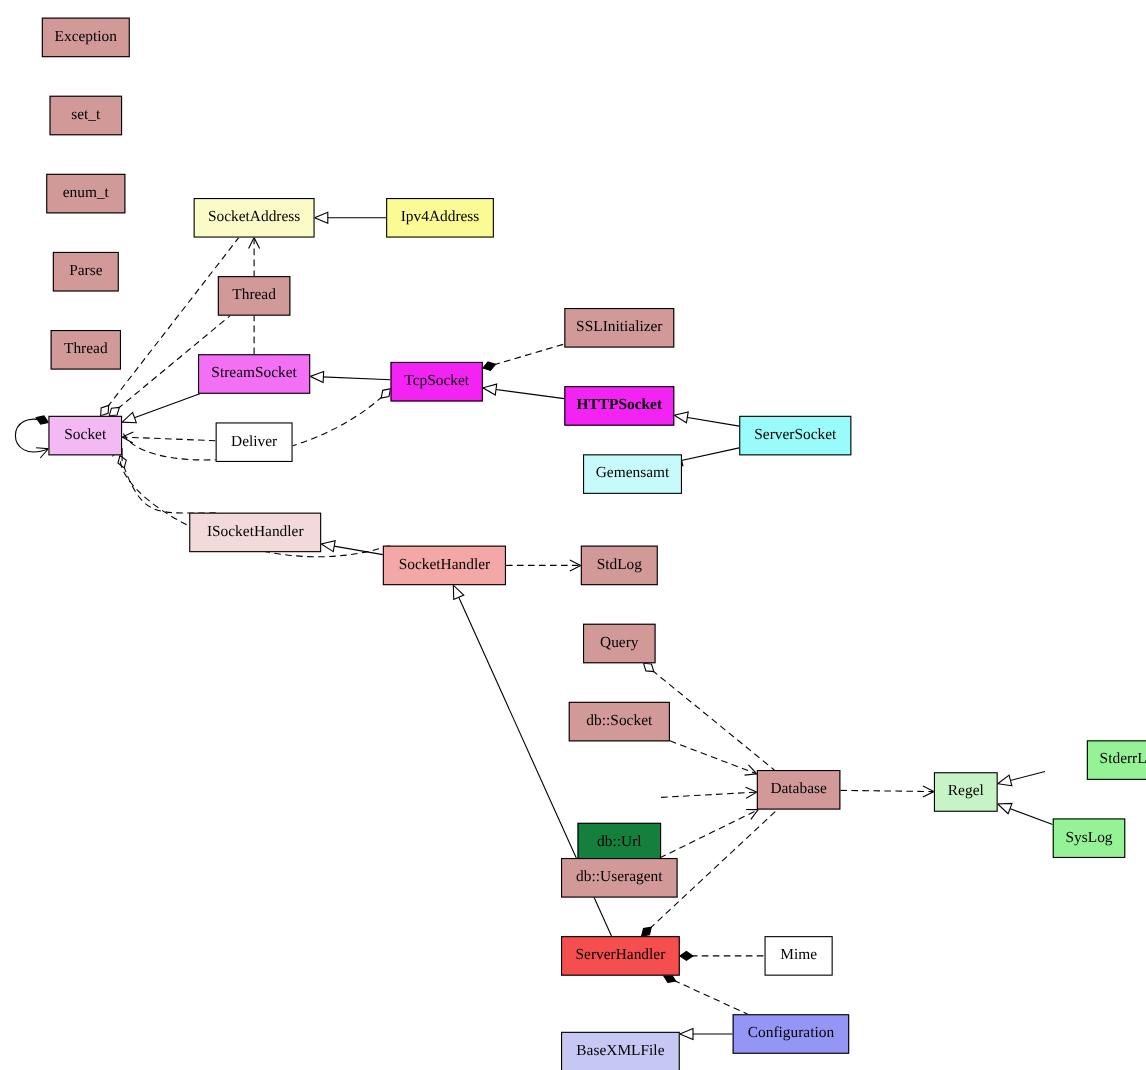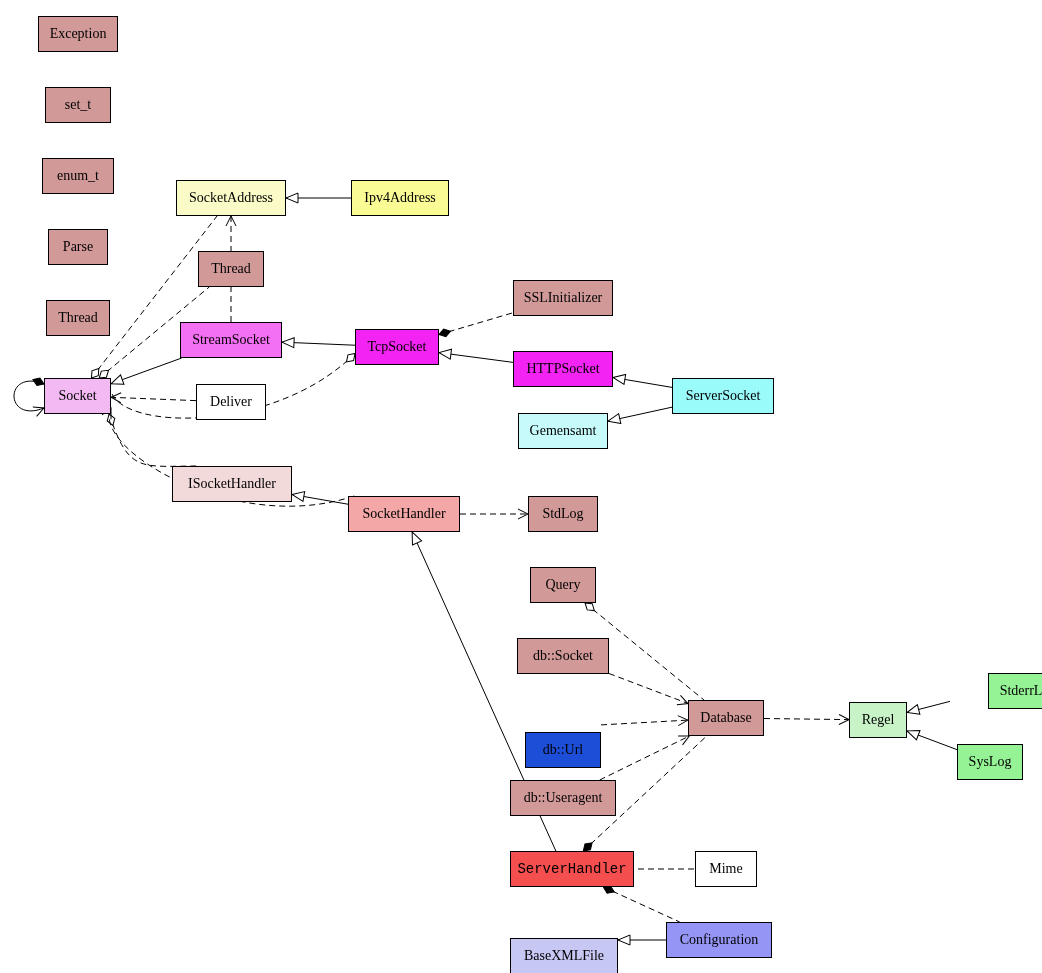--- a/index.html
+++ b/index.html
@@ -87,33 +87,33 @@
     <div class="node" style="left: 45px; top: 87px; width: 66px; height: 36px; background: rgb(210, 153, 153);">set_t</div>
     <div class="node" style="left: 42px; top: 158px; width: 72px; height: 36px; background: rgb(210, 153, 153);">enum_t</div>
     <div class="node" style="left: 48px; top: 229px; width: 60px; height: 36px; background: rgb(210, 153, 153);">Parse</div>
     <div class="node" style="left: 46px; top: 300px; width: 64px; height: 36px; background: rgb(210, 153, 153);">Thread</div>
     <div class="node" style="left: 176px; top: 180px; width: 110px; height: 36px; background: rgb(251, 251, 200);">SocketAddress</div>
     <div class="node" style="left: 351px; top: 180px; width: 98px; height: 36px; background: rgb(251, 251, 149);">Ipv4Address</div>
     <div class="node" style="left: 198px; top: 251px; width: 66px; height: 36px; background: rgb(210, 153, 153);">Thread</div>
     <div class="node" style="left: 180px; top: 322px; width: 102px; height: 36px; background: rgb(243, 111, 243);">StreamSocket</div>
     <div class="node" style="left: 355px; top: 329px; width: 84px; height: 36px; background: rgb(243, 36, 243);">TcpSocket</div>
     <div class="node" style="left: 513px; top: 280px; width: 100px; height: 36px; background: rgb(210, 153, 153);">SSLInitializer</div>
-    <div class="node" style="left: 513px; top: 351px; width: 100px; height: 36px; background: rgb(243, 36, 243);">HTTPSocket</div>
+    <div class="node" style="left: 513px; top: 351px; width: 100px; height: 36px; background: rgb(243, 36, 243); font-weight: bold;">HTTPSocket</div>
     <div class="node" style="left: 672px; top: 378px; width: 102px; height: 36px; background: rgb(154, 251, 251);">ServerSocket</div>
-    <div class="node" style="left: 518px; top: 413px; width: 90px; height: 36px; background: rgb(199, 251, 251);">Gemensamt</div>
+    <div class="node" style="left: 530px; top: 413px; width: 90px; height: 36px; background: rgb(199, 251, 251);">Gemensamt</div>
     <div class="node" style="left: 44px; top: 378px; width: 67px; height: 36px; background: rgb(243, 185, 243);">Socket</div>
     <div class="node" style="left: 196px; top: 384px; width: 70px; height: 36px; background: rgb(255, 255, 255);">Deliver</div>
     <div class="node" style="left: 172px; top: 466px; width: 120px; height: 36px; background: rgb(243, 218, 218);">ISocketHandler</div>
     <div class="node" style="left: 348px; top: 496px; width: 112px; height: 36px; background: rgb(243, 167, 167);">SocketHandler</div>
     <div class="node" style="left: 528px; top: 496px; width: 70px; height: 36px; background: rgb(210, 153, 153);">StdLog</div>
     <div class="node" style="left: 530px; top: 567px; width: 66px; height: 36px; background: rgb(210, 153, 153);">Query</div>
     <div class="node" style="left: 517px; top: 638px; width: 92px; height: 36px; background: rgb(210, 153, 153);">db::Socket</div>
-    <div class="node" style="left: 525px; top: 732px; width: 76px; height: 36px; background: #1d4ed8;">db::Url</div>
+    <div class="node" style="left: 525px; top: 748px; width: 76px; height: 36px; background: #15803d;">db::Url</div>
     <div class="node" style="left: 510px; top: 780px; width: 106px; height: 36px; background: rgb(210, 153, 153);">db::Useragent</div>
     <div class="node" style="left: 688px; top: 700px; width: 76px; height: 36px; background: rgb(210, 153, 153);">Database</div>
     <div class="node" style="left: 849px; top: 702px; width: 58px; height: 36px; background: rgb(199, 243, 199);">Regel</div>
     <div class="node" style="left: 988px; top: 673px; width: 80px; height: 36px; background: rgb(149, 243, 149); text-align: center;">StderrLog</div>
     <div class="node" style="left: 957px; top: 744px; width: 66px; height: 36px; background: rgb(149, 243, 149);">SysLog</div>
-    <div class="node" style="left: 510px; top: 851px; width: 124px; height: 36px; background: rgb(245, 78, 78); font-family: Liberation Mono, monospace;">ServerHandler</div>
+    <div class="node" style="left: 510px; top: 851px; width: 108px; height: 36px; background: rgb(245, 78, 78);">ServerHandler</div>
     <div class="node" style="left: 695px; top: 851px; width: 62px; height: 36px; background: rgb(255, 255, 255);">Mime</div>
     <div class="node" style="left: 510px; top: 922px; width: 108px; height: 36px; background: rgb(199, 199, 243); margin-top: 16px;">BaseXMLFile</div>
     <div class="node" style="left: 666px; top: 922px; width: 106px; height: 36px; background: rgb(149, 149, 245);">Configuration</div>
   </div>
 
 </body></html>

